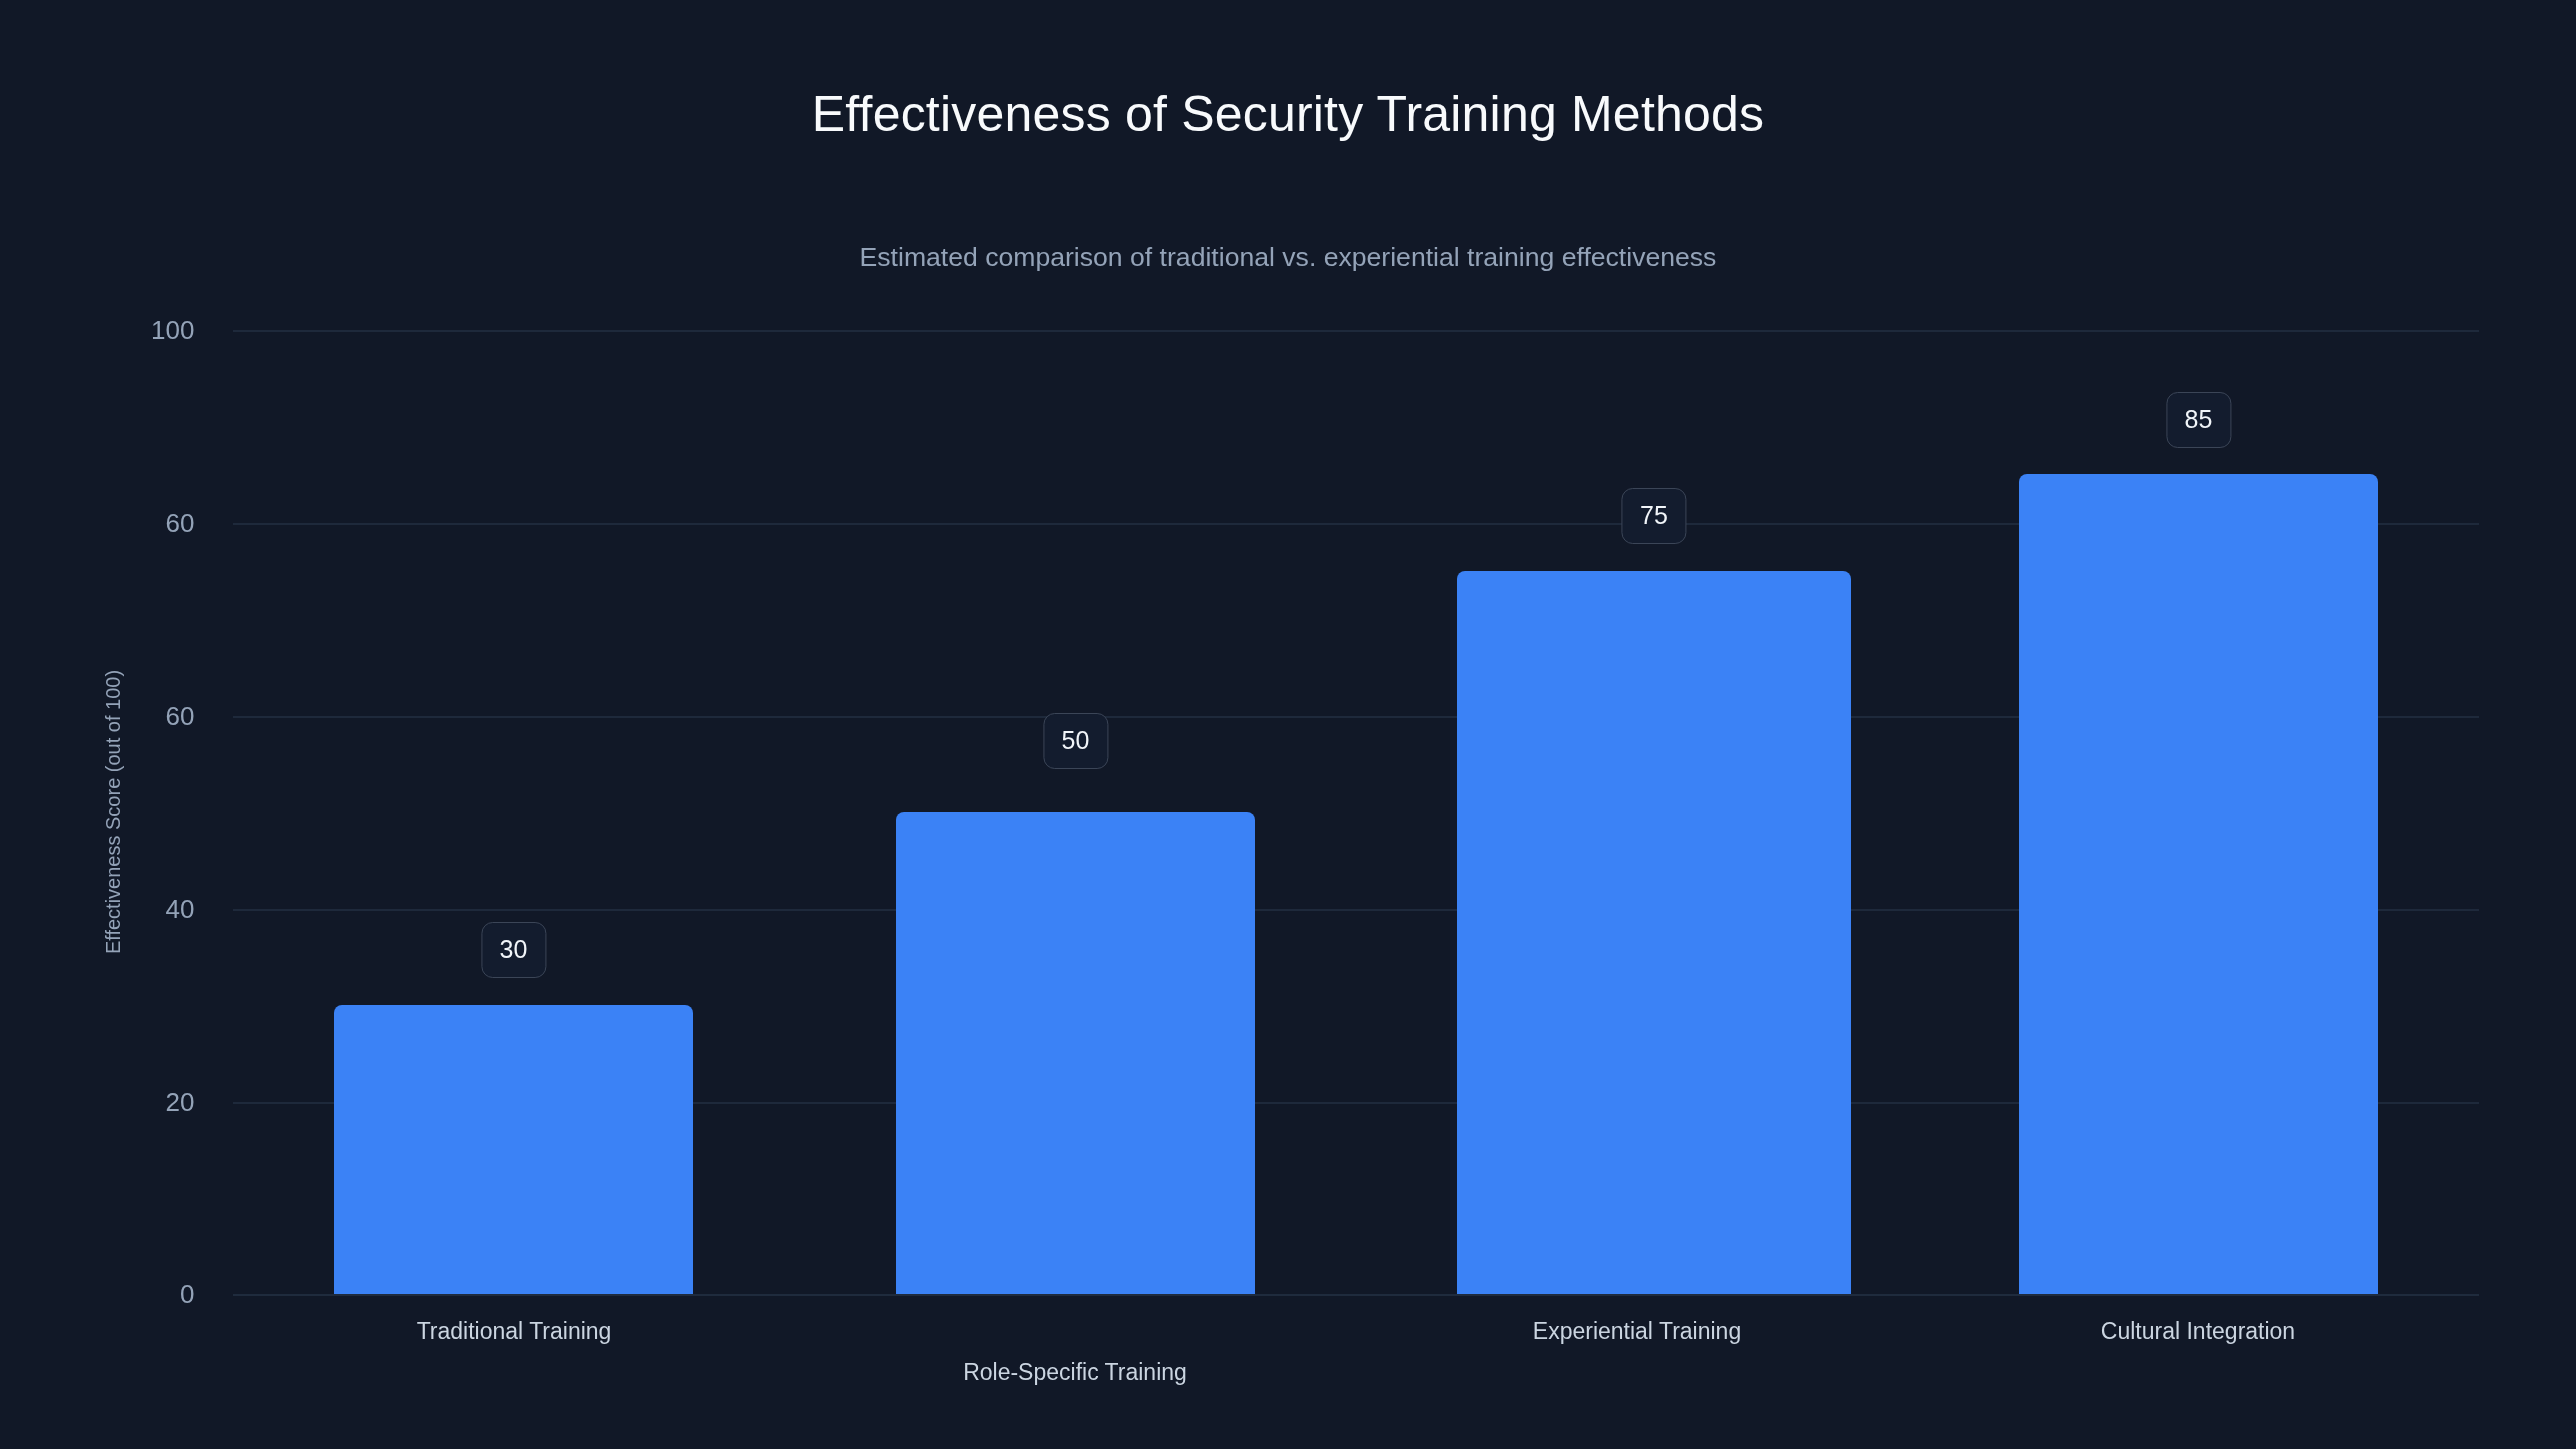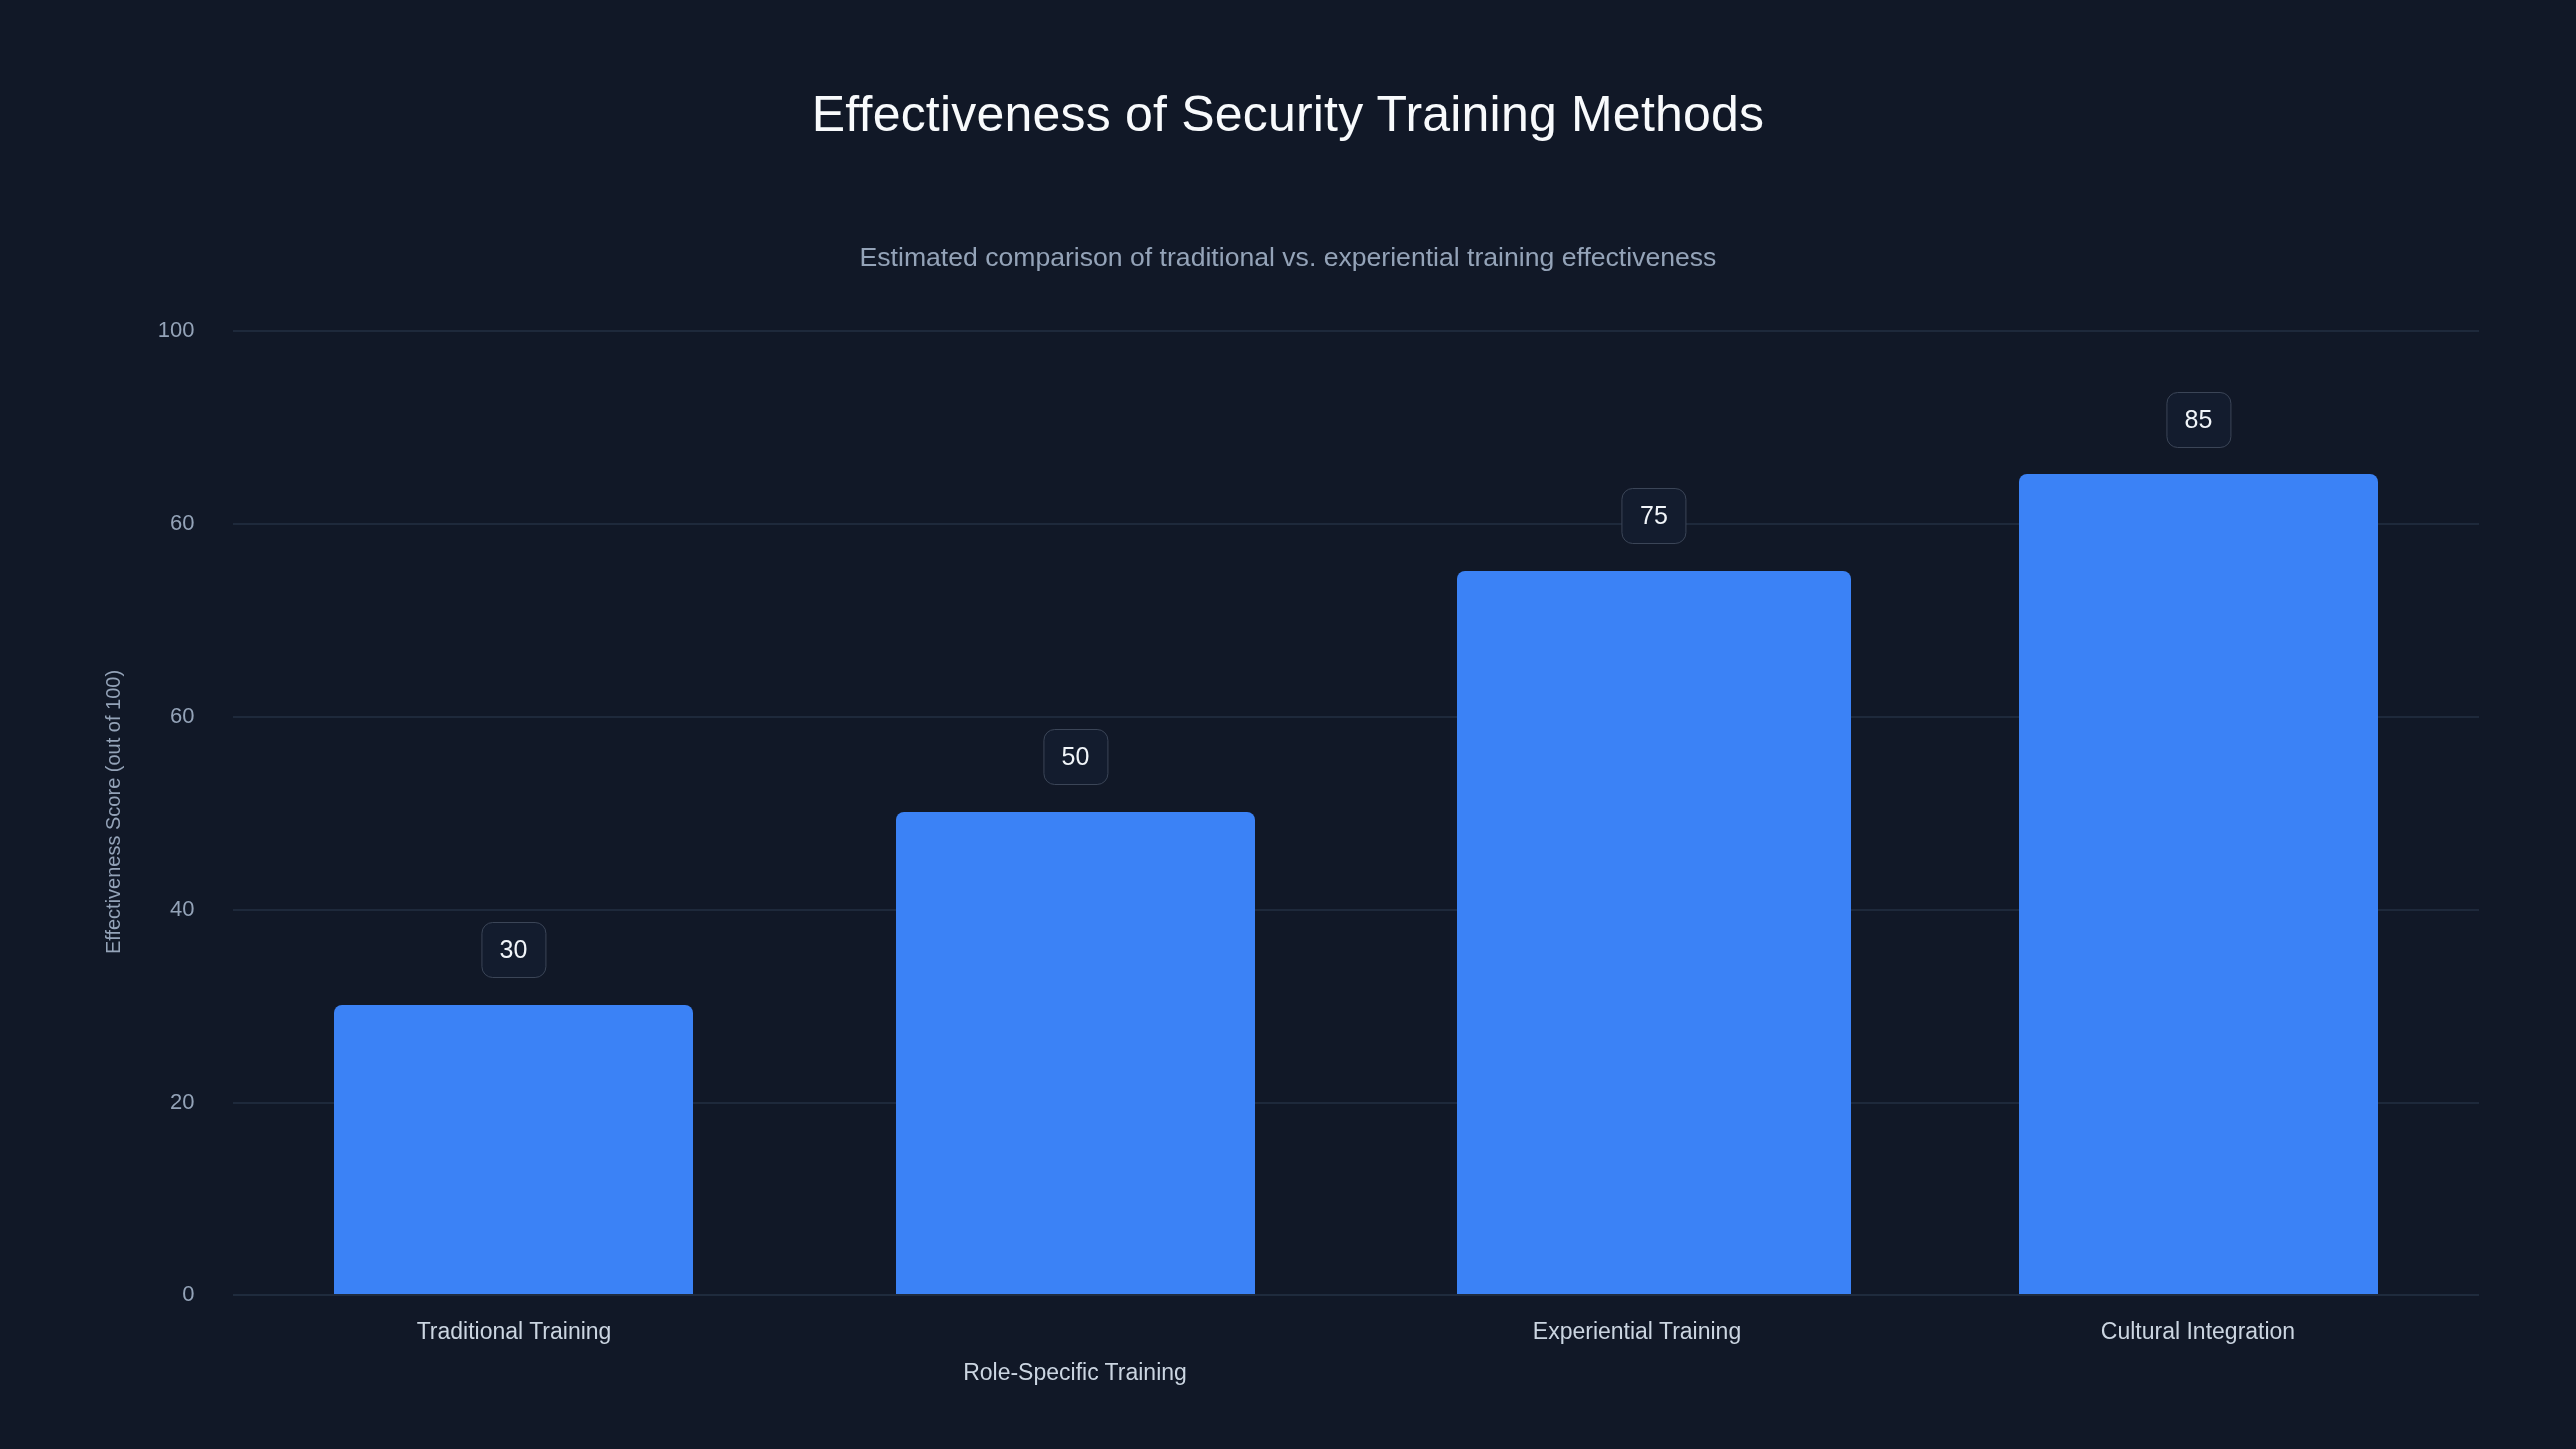--- a/index.html
+++ b/index.html
@@ -64,21 +64,21 @@
   }
   .gridline.baseline {
     background: #1f2b3d;
   }
 
   
   .y-tick-label {
     position: absolute;
     right: 2586px; 
     color: #94a3b8;
-    font-size: 22px;
+    font-size: 26px;
     line-height: 1;
     white-space: nowrap;
   }
   .y-axis-ticks {
     position: absolute;
     left: 0;
     top: 330px;
     width: 209px;
     height: 964px;
   }
@@ -185,21 +185,21 @@
       <div class="y-tick-label" style="top: 0px;">100</div>
     </div>
 
   <div class="bars-layer" id="bars-layer">
       <div class="bar-group" style="left: 101px; width: 359px;">
         <div class="bar" style="height: 289px; background: rgb(59, 130, 246);"></div>
         <div class="value-badge" style="bottom: 316px; margin-top: 20px;">30</div>
       </div>
       <div class="bar-group" style="left: 663px; width: 359px;">
         <div class="bar" style="height: 482px; background: rgb(59, 130, 246);"></div>
-        <div class="value-badge" style="bottom: 509px;">50</div>
+        <div class="value-badge" style="bottom: 525px;">50</div>
       </div>
       <div class="bar-group" style="left: 1224px; width: 394px;">
         <div class="bar" style="height: 723px; background: rgb(59, 130, 246);"></div>
         <div class="value-badge" style="bottom: 750px;">75</div>
       </div>
       <div class="bar-group" style="left: 1786px; width: 359px;">
         <div class="bar" style="height: 820px; background: rgb(59, 130, 246);"></div>
         <div class="value-badge" style="bottom: 846px;">85</div>
       </div>
     </div>

